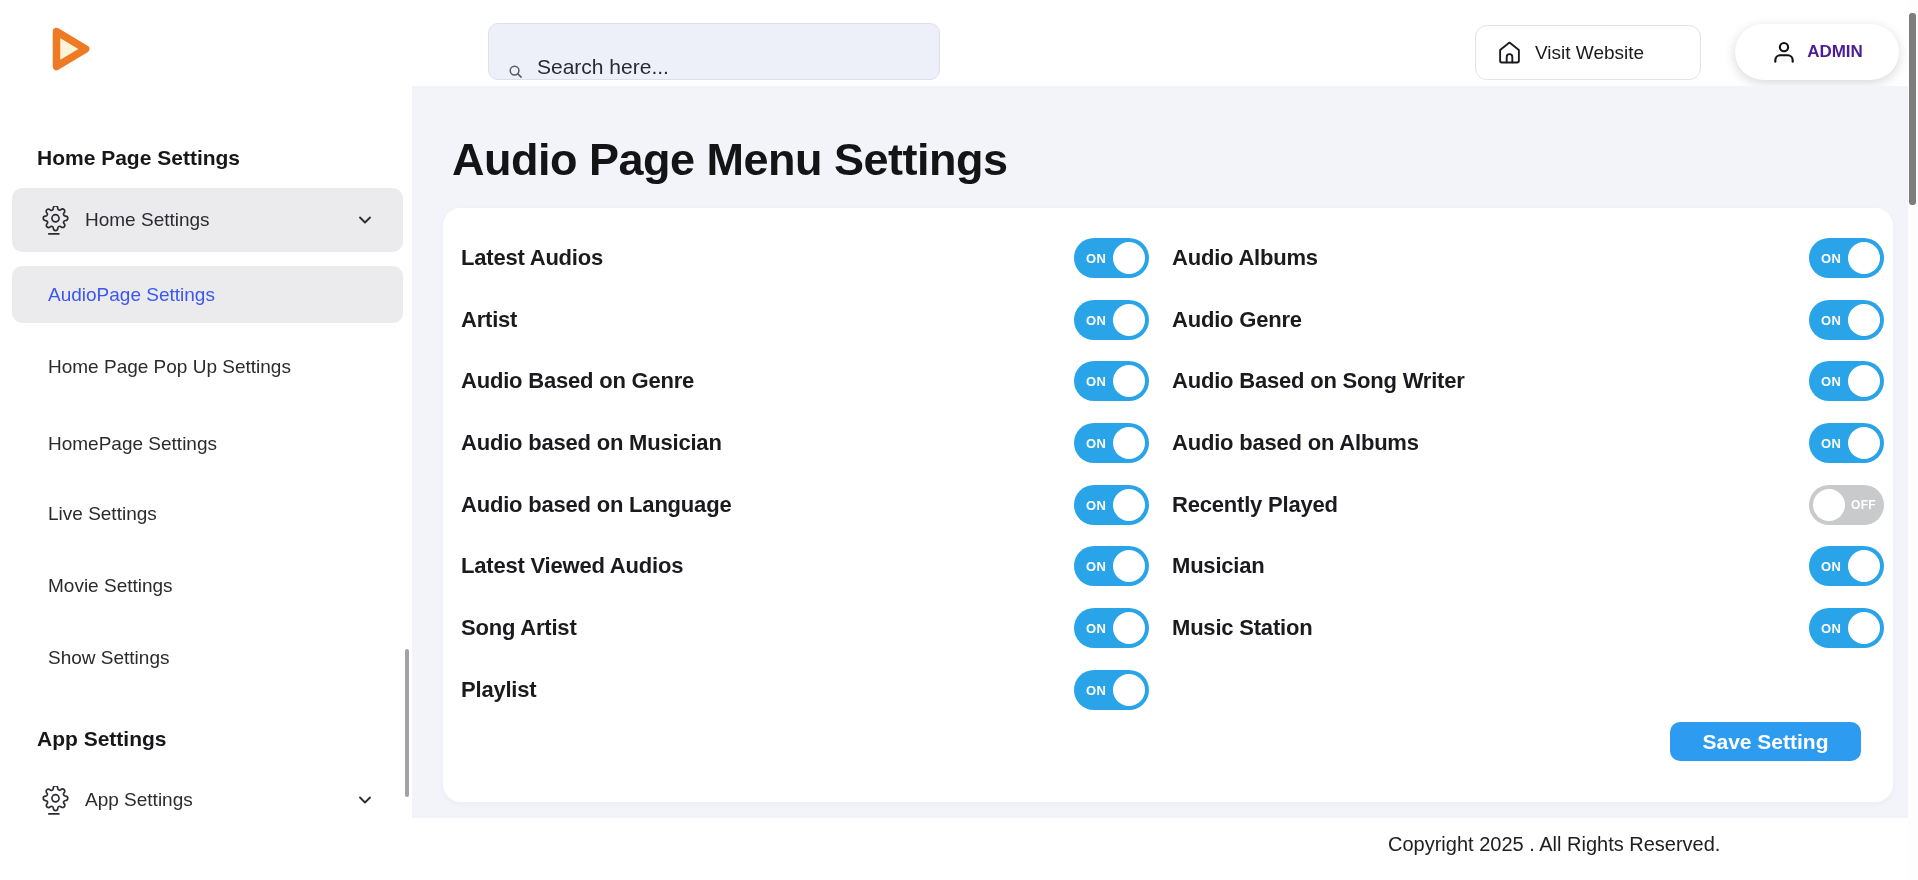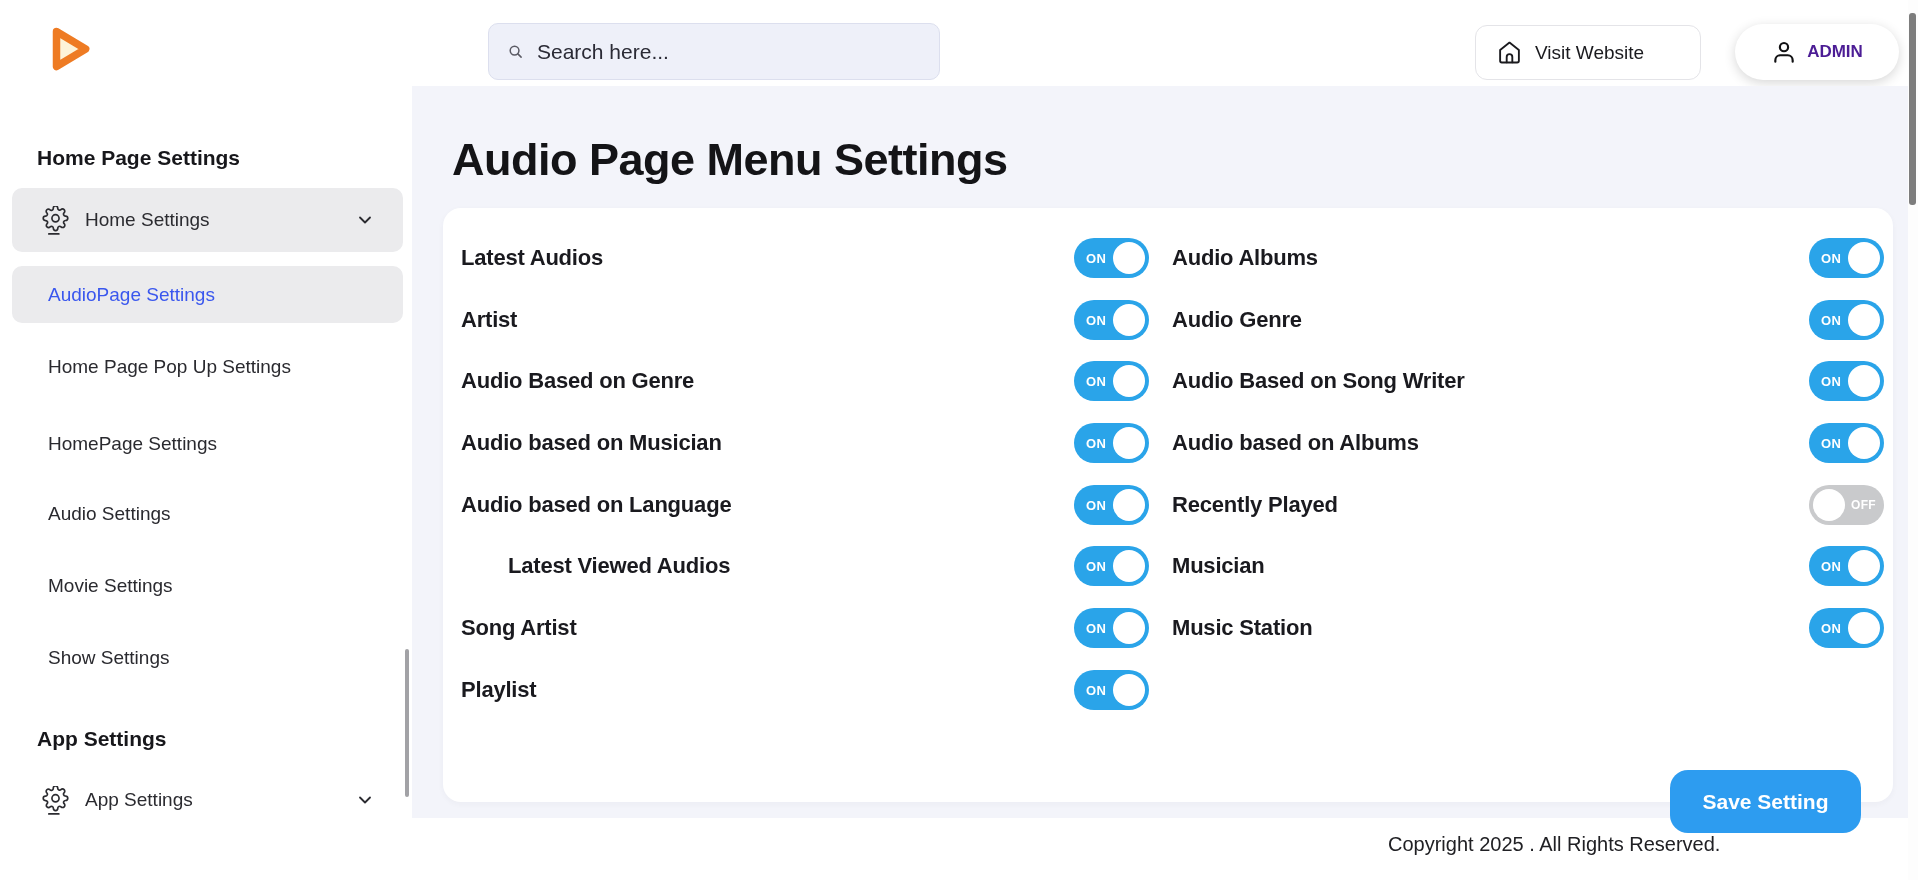--- a/index.html
+++ b/index.html
@@ -6,21 +6,21 @@
   html,body { width:1918px; height:880px; overflow:hidden; background:#ffffff;
     font-family:"Liberation Sans","DejaVu Sans",sans-serif; }
   .abs { position:absolute; }
 
   
   #header { position:absolute; left:0; top:0; width:1918px; height:86px; background:#ffffff; }
   #logo { position:absolute; left:44px; top:22px; display:flex; align-items:center; gap:4px; }
   #logo-text { font-size:42px; font-weight:800; color:#ee7b23; letter-spacing:1px;
     text-shadow:2px 3px 2px rgba(130,120,120,.45); }
   #search-box { position:absolute; left:488px; top:23px; width:452px; height:57px;
-    background:#eef0f9; border:1px solid #dcdfee; border-radius:10px; display:flex; align-items:center; }
+    background:#eef0f9; border:1px solid #dcdfee; border-radius:10px; display:flex; align-items:flex-end; }
   #search-box svg { margin-left:19px; }
   #search-input { flex:1; border:none; outline:none; background:transparent; font-size:21px;
     color:#23232d; padding-left:14px; font-family:inherit; }
   #search-input::placeholder { color:#2a2a35; opacity:1; }
   #visit-btn { position:absolute; left:1475px; top:25px; width:226px; height:55px; background:#fff;
     border:1px solid #e4e4e8; border-radius:12px; display:flex; align-items:center; gap:13px;
     padding-left:21px; font-size:19px; color:#1a1a1e; font-weight:500; cursor:pointer; }
   #admin-btn { position:absolute; left:1735px; top:24px; width:164px; height:56px; background:#fff;
     border-radius:28px; box-shadow:0 3px 12px rgba(0,0,0,.16); display:flex; align-items:center;
     justify-content:center; gap:10px; font-size:17px; font-weight:800; color:#4c1d95; cursor:pointer; }
@@ -51,23 +51,23 @@
   .toggle.on  { background:#2aa4e9; }
   .toggle.off { background:#c9cacc; }
   .toggle .t-label { position:absolute; top:50%; transform:translateY(-50%); font-size:13px;
     font-weight:700; color:#ffffff; letter-spacing:.3px; }
   .toggle.on  .t-label { left:12px; }
   .toggle.off .t-label { right:8px; font-size:12px; }
   .toggle .knob { position:absolute; top:4px; width:32px; height:32px; background:#ffffff;
     border-radius:50%; }
   .toggle.on  .knob { right:4px; }
   .toggle.off .knob { left:4px; }
-  #save-btn { position:absolute; left:1670px; top:722px; width:191px; height:63px; background:#2d9cf0;
-    border:none; border-radius:18px; color:#ffffff; font-size:21px; font-weight:700;
-    font-family:inherit; cursor:pointer;margin-top:48px; }
+  #save-btn { position:absolute; left:1670px; top:722px; width:191px; height:39px; background:#2d9cf0;
+    border:none; border-radius:10px; color:#ffffff; font-size:21px; font-weight:700;
+    font-family:inherit; cursor:pointer; }
 
   
   #footer-strip { position:absolute; left:0; top:818px; width:1526px; height:62px; background:#ffffff; }
   #copyright { position:absolute; left:1388px; top:15px; font-size:20px; color:#202024;
     white-space:nowrap; }
 
   
   #win-scroll-track { position:absolute; right:0; top:0; width:10px; height:880px; background:#fdfdfd; }
   #win-scroll-thumb { position:absolute; left:1px; top:13px; width:7px; height:192px; background:#7d7d7d;
     border-radius:3px; }
@@ -124,21 +124,21 @@
       <polyline points="6 9 12 15 18 9"></polyline>
     </svg>
   </div>
 
   <div class="side-pill" style="top:180px; height:57px;">
     <span class="active-link">AudioPage Settings</span>
   </div>
 
   <div class="side-sublink abs" style="left:48px; top:267px;">Home Page Pop Up Settings</div>
   <div class="side-sublink abs" style="left:48px; top:344px;">HomePage Settings</div>
-  <div class="side-sublink abs" style="left:48px; top:414px;">Audio Settings</div>
+  <div class="side-sublink abs" style="left:48px; top:414px;">Live Settings</div>
   <div class="side-sublink abs" style="left:48px; top:486px;">Movie Settings</div>
   <div class="side-sublink abs" style="left:48px; top:558px;">Show Settings</div>
 
   <div class="side-heading" style="top:639px;">App Settings</div>
 
   <div class="side-pill" style="top:686px; height:56px; background:transparent;">
     <svg class="gear" width="27" height="29" viewBox="0 0 24 26" fill="none" stroke="#2b2b30" stroke-width="1.5" stroke-linecap="round" stroke-linejoin="round">
       <circle cx="12" cy="11" r="3.2"></circle>
       <path d="M19.4 14a1.65 1.65 0 0 0 .33 1.82l.06.06a2 2 0 1 1-2.83 2.83l-.06-.06a1.65 1.65 0 0 0-1.82-.33 1.65 1.65 0 0 0-1 1.51V20a2 2 0 1 1-4 0v-.09a1.65 1.65 0 0 0-1-1.51 1.65 1.65 0 0 0-1.82.33l-.06.06a2 2 0 1 1-2.83-2.83l.06-.06a1.65 1.65 0 0 0 .33-1.82 1.65 1.65 0 0 0-1.51-1H3a2 2 0 1 1 0-4h.09a1.65 1.65 0 0 0 1.51-1 1.65 1.65 0 0 0-.33-1.82l-.06-.06a2 2 0 1 1 2.83-2.83l.06.06a1.65 1.65 0 0 0 1.82.33h.08a1.65 1.65 0 0 0 1-1.51V2a2 2 0 1 1 4 0v.09a1.65 1.65 0 0 0 1 1.51 1.65 1.65 0 0 0 1.82-.33l.06-.06a2 2 0 1 1 2.83 2.83l-.06.06a1.65 1.65 0 0 0-.33 1.82V8a1.65 1.65 0 0 0 1.51 1H21a2 2 0 1 1 0 4h-.09a1.65 1.65 0 0 0-1.51 1Z"></path>
       <path d="M6 25h9"></path>
@@ -157,21 +157,21 @@
 <div id="main-bg"></div>
 <div id="page-title">Audio Page Menu Settings</div>
 
 <div id="card"></div>
 
 <div class="row-label" style="left:461px; top:243px;">Latest Audios</div>
 <div class="row-label" style="left:461px; top:305px;">Artist</div>
 <div class="row-label" style="left:461px; top:366px;">Audio Based on Genre</div>
 <div class="row-label" style="left:461px; top:428px;">Audio based on Musician</div>
 <div class="row-label" style="left:461px; top:490px;">Audio based on Language</div>
-<div class="row-label" style="left:461px; top:551px;margin-left:47px;">Latest Viewed Audios</div>
+<div class="row-label" style="left:461px; top:551px;">Latest Viewed Audios</div>
 <div class="row-label" style="left:461px; top:613px;">Song Artist</div>
 <div class="row-label" style="left:461px; top:675px;">Playlist</div>
 
 <div class="toggle on" style="left:1074px; top:238px;">
   <span class="t-label">ON</span>
     <span class="knob"></span>
 </div>
 <div class="toggle on" style="left:1074px; top:300px;">
   <span class="t-label">ON</span>
     <span class="knob"></span>

